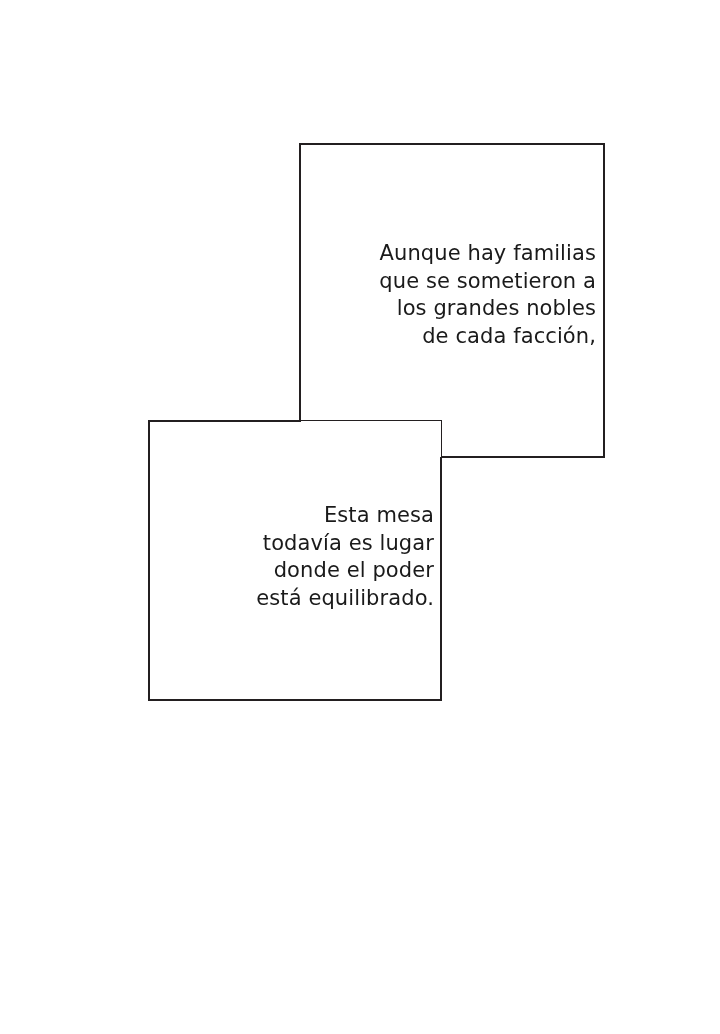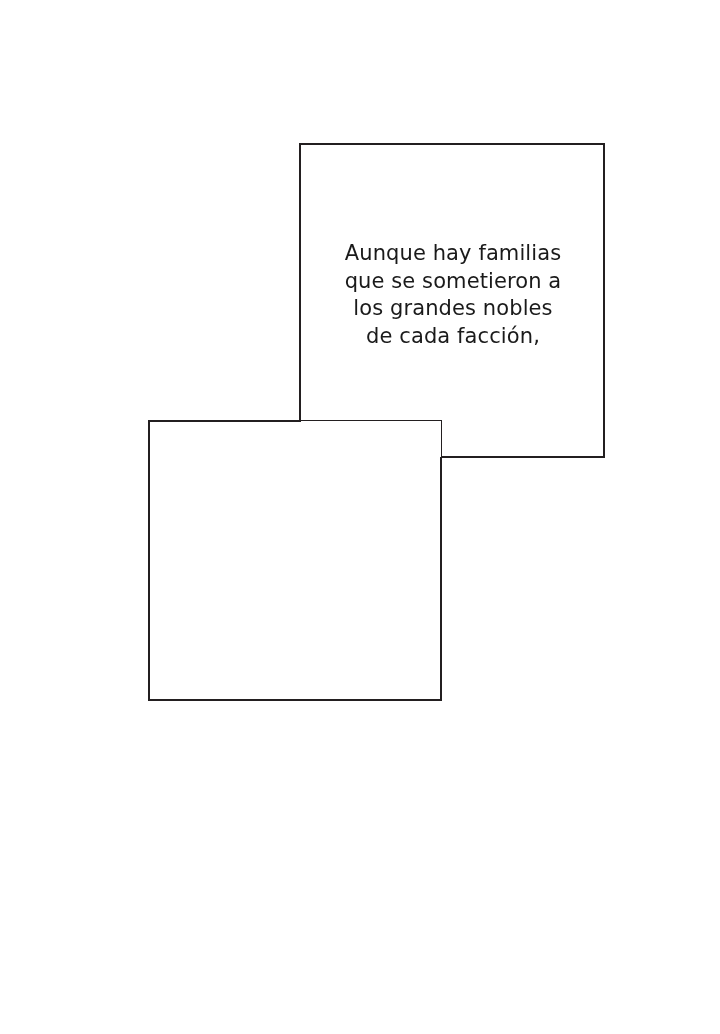--- a/index.html
+++ b/index.html
@@ -61,21 +61,21 @@
     position: absolute;
     left: 302px;
     top: 422px;
     width: 138px;
     height: 34px;
     background: #ffffff;
   }
 
   .caption {
     position: absolute;
-    text-align: center;
+    text-align: right;
     color: #1a1a1a;
     font-family: "DejaVu Sans", sans-serif;
     font-size: 21px;
     line-height: 1.32;
     letter-spacing: 0.1px;
     white-space: pre-line;
     user-select: none;
   }
 
   .caption-top {
@@ -99,14 +99,18 @@
   <div class="panel-bottom"></div>
 
   <div class="mask-a"></div>
   <div class="mask-b"></div>
 
   <div class="caption caption-top">Aunque hay familias
 que se sometieron a
 los grandes nobles
 de cada facción,</div>
 
+  <div class="caption caption-bottom">Esta mesa
+todavía es lugar
+donde el poder
+está equilibrado.</div>
 
 </div>
 
 </body></html>

